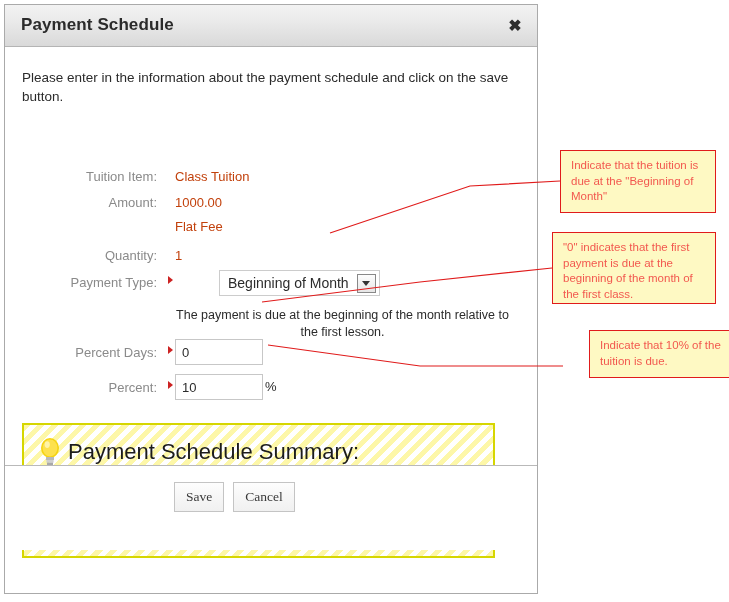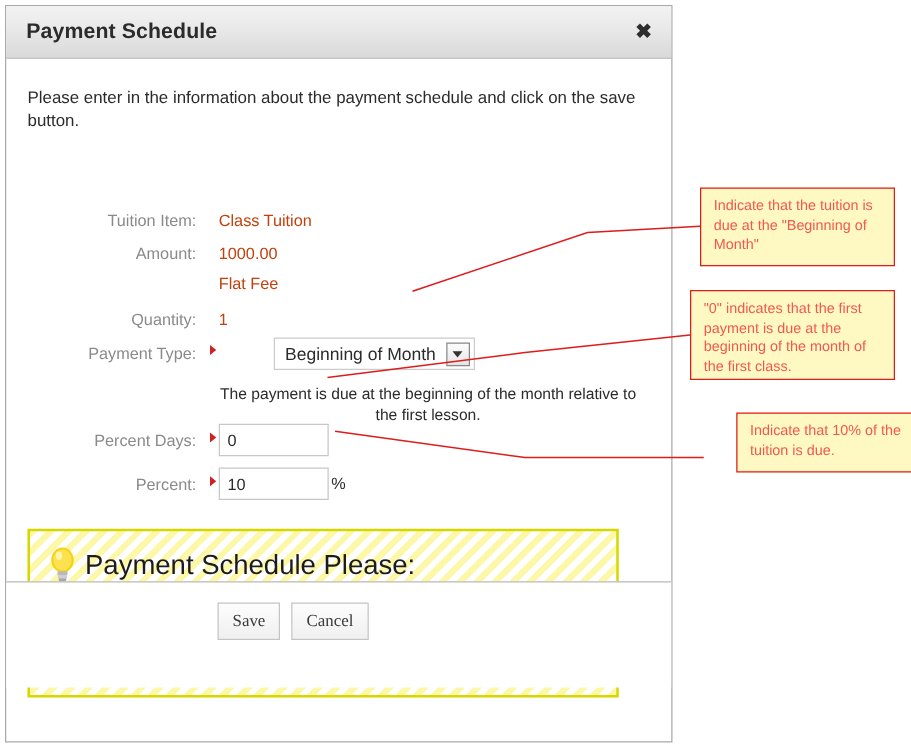--- a/index.html
+++ b/index.html
@@ -343,21 +343,21 @@
           <svg width="24" height="30" viewBox="0 0 24 30">
             <ellipse cx="12" cy="11" rx="9" ry="10" fill="#f5d313"></ellipse>
             <ellipse cx="12" cy="11" rx="7.4" ry="8.4" fill="#fde14e"></ellipse>
             <ellipse cx="9.2" cy="7.6" rx="2.6" ry="3.4" fill="#fff4a8"></ellipse>
             <rect x="8" y="20" width="8" height="3" fill="#b9b9b9"></rect>
             <rect x="8.4" y="23" width="7.2" height="2.6" fill="#cfcfcf"></rect>
             <rect x="9" y="25.6" width="6" height="2.4" fill="#a8a8a8"></rect>
             <rect x="10.2" y="28" width="3.6" height="1.6" fill="#8e8e8e"></rect>
           </svg>
         </span>
-        <span id="summary-title">Payment Schedule Please:</span>
+        <span id="summary-title">Payment Schedule Summary:</span>
       </div>
       <div id="summary-text">10% of 1000.00 = $100 is due at the beginning of the month of the first session/lesson date</div>
     </div>
 
     <div id="footer">
       <div id="footer-btns">
         <button class="dlg-btn">Save</button>
         <button class="dlg-btn">Cancel</button>
       </div>
     </div>

